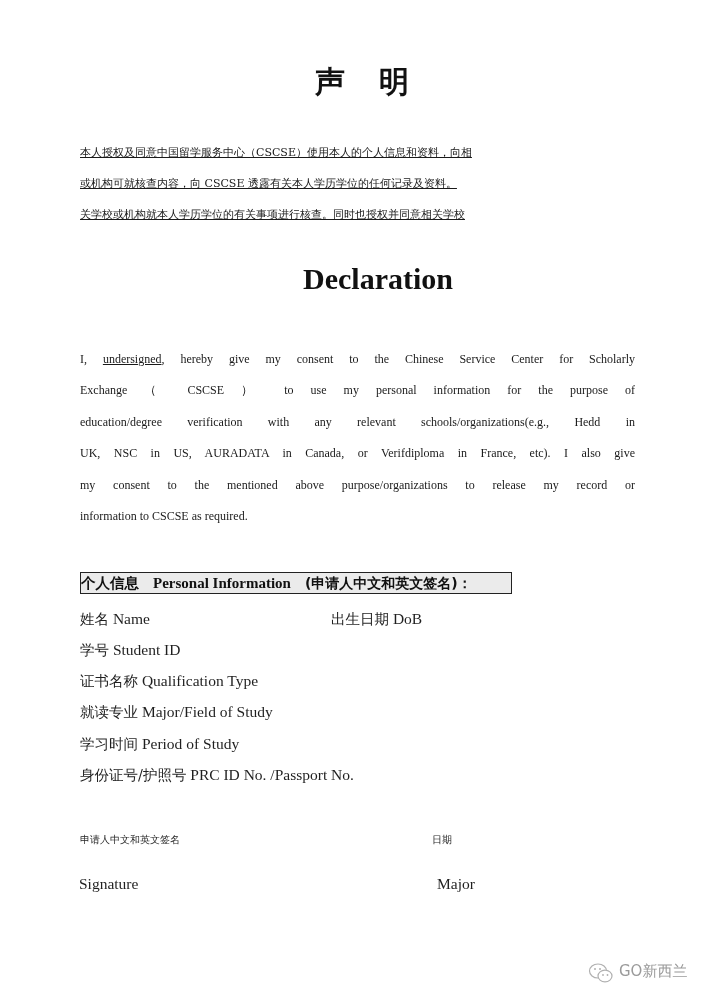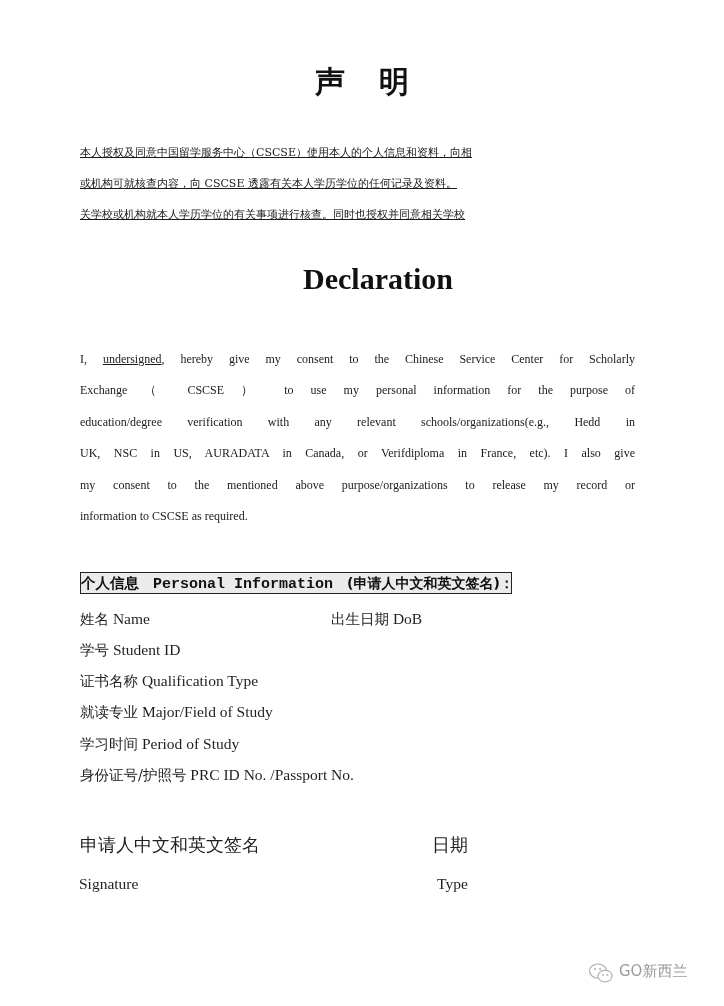--- a/index.html
+++ b/index.html
@@ -80,38 +80,38 @@
       height: 20px;
       border: 1px solid #222;
       background: #ebebeb;
       font-weight: bold;
       font-size: 15px;
       line-height: 20px;
       white-space: nowrap;
       overflow: hidden;
     }
     .section-box .cn { font-family: "DejaVu Sans", sans-serif; font-size: 14.5px; }
-    .section-box .en { font-family: Liberation Mono, monospace; margin-left: 14px; }
+    .section-box .en { font-family: Liberation Serif, serif; margin-left: 14px; }
     .section-box .note { font-family: "DejaVu Sans", sans-serif; font-size: 14px; margin-left: 14px; }
     .field {
       position: absolute;
       left: 80px;
       font-size: 15.5px;
       white-space: nowrap;
       color: #1f1f1f;
     }
     .field .cn { font-family: "DejaVu Serif", serif; font-size: 14.5px; }
     .field .en { font-family: "Liberation Serif", serif; }
     .sig {
       position: absolute;
       font-size: 15.5px;
       white-space: nowrap;
       color: #1f1f1f;
     }
-    .sig.cn { font-family: Liberation Serif, serif; font-size: 18px; }
+    .sig.cn { font-family: Liberation Serif, serif; font-size: 10px; }
     .sig.en { font-family: "Liberation Serif", serif; }
     .watermark {
       position: absolute;
       left: 588px;
       top: 962px;
       display: flex;
       color: #9a9a9a;
       font-family: "DejaVu Sans", sans-serif;
       font-size: 15px;
     }
@@ -163,21 +163,21 @@
   <div class="field" style="top:735px;">
     <span class="cn">学习时间</span> <span class="en">Period of Study</span>
   </div>
   <div class="field" style="top:766px;">
     <span class="cn">身份证号/护照号</span> <span class="en">PRC ID No. /Passport No.</span>
   </div>
 
   <div class="sig cn" style="top:833px; left:80px;">申请人中文和英文签名</div>
   <div class="sig cn" style="top:833px; left:432px;">日期</div>
   <div class="sig en" style="top:875px; left:79px;">Signature</div>
-  <div class="sig en" style="top:875px; left:437px;">Type</div>
+  <div class="sig en" style="top:875px; left:437px;">Major</div>
 
   <div class="watermark">
     <svg width="26" height="22" viewBox="0 0 26 22">
       <ellipse cx="10" cy="9" rx="8.5" ry="7" fill="none" stroke="#b0b0b0" stroke-width="1.2"></ellipse>
       <ellipse cx="17" cy="14" rx="7" ry="5.8" fill="#ffffff" stroke="#b0b0b0" stroke-width="1.2"></ellipse>
       <circle cx="7" cy="7" r="1" fill="#b0b0b0"></circle>
       <circle cx="12" cy="7" r="1" fill="#b0b0b0"></circle>
       <circle cx="15" cy="13" r="0.9" fill="#b0b0b0"></circle>
       <circle cx="19.5" cy="13" r="0.9" fill="#b0b0b0"></circle>
     </svg>

